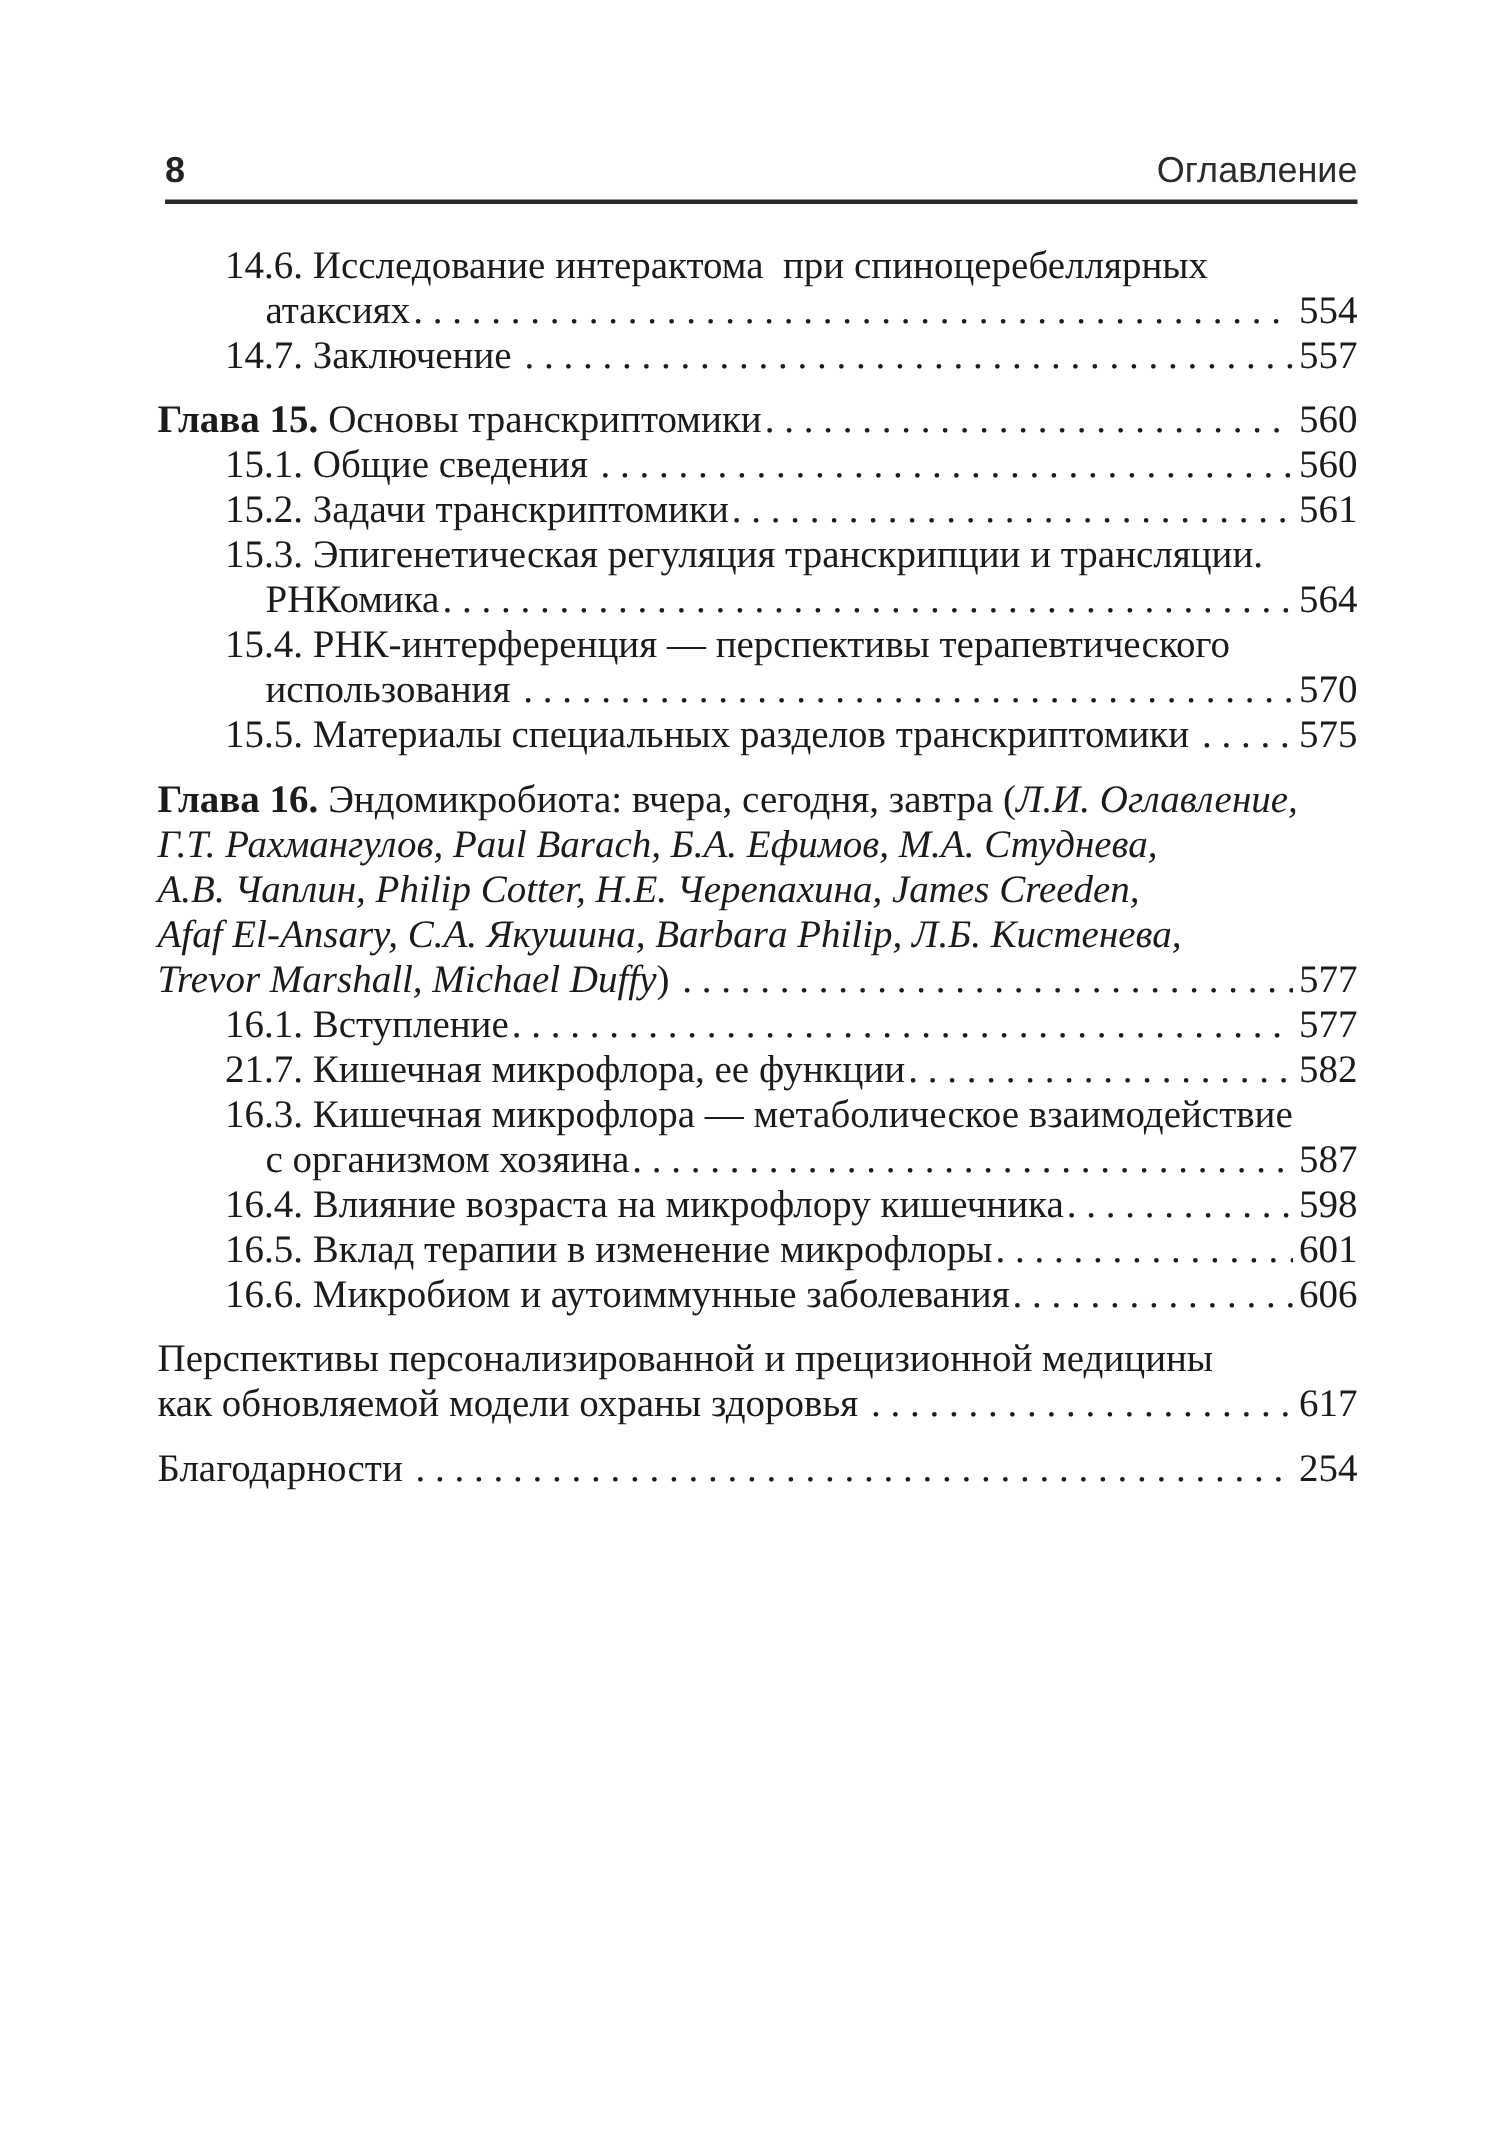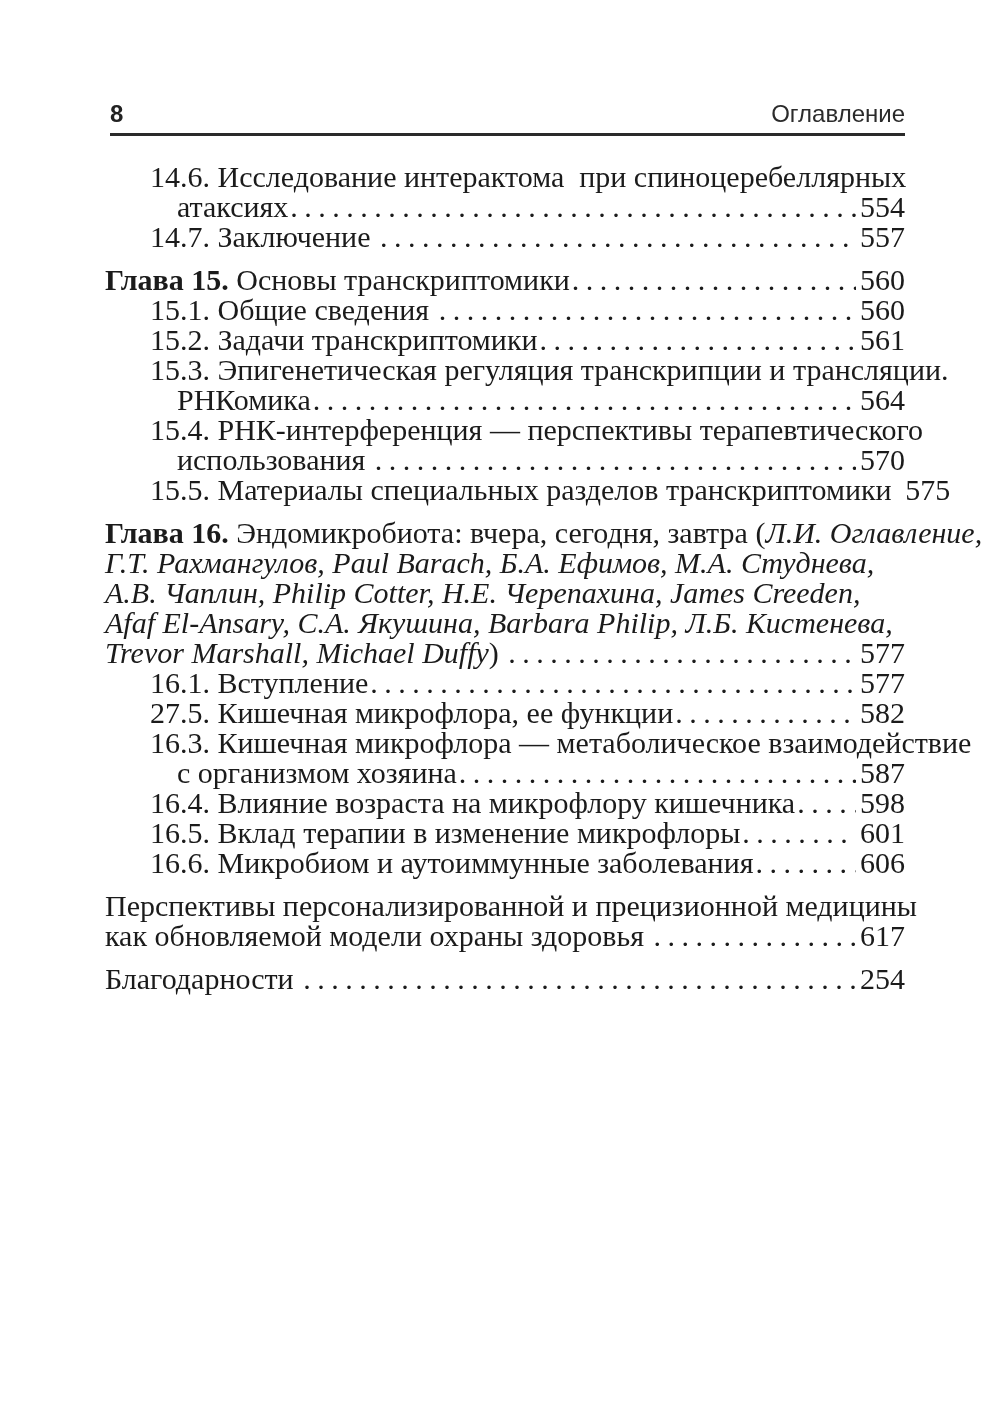--- a/index.html
+++ b/index.html
@@ -38,21 +38,21 @@
     color: #2b2b2b;
     text-align: center;
   }
   .header-rule {
     margin: 5px 95px 0 110px;
     height: 3px;
     background: #2a2a2a;
   }
   .toc {
     margin: 26px 95px 0 105px;
-    font-size: 30px;
+    font-size: 26px;
     line-height: 30px;
   }
   .block {
     margin-top: 13px;
   }
   .block:first-child {
     margin-top: 0;
   }
   .line {
     display: flex;
@@ -164,21 +164,21 @@
           <span class="seg seg-r">) </span>
           <span class="dots">......................................................................................................................................................</span>
           <span class="pageref">577</span>
         </div>
         <div class="line ind-1">
           <span class="seg seg-r">16.1. Вступление</span>
           <span class="dots">......................................................................................................................................................</span>
           <span class="pageref">577</span>
         </div>
         <div class="line ind-1">
-          <span class="seg seg-r">27.5. Кишечная микрофлора, ее функции</span>
+          <span class="seg seg-r">21.7. Кишечная микрофлора, ее функции</span>
           <span class="dots">......................................................................................................................................................</span>
           <span class="pageref">582</span>
         </div>
         <div class="line ind-1">
           <span class="seg seg-r">16.3. Кишечная микрофлора — метаболическое взаимодействие</span>
         </div>
         <div class="line ind-2">
           <span class="seg seg-r">с организмом хозяина</span>
           <span class="dots">......................................................................................................................................................</span>
           <span class="pageref">587</span>

